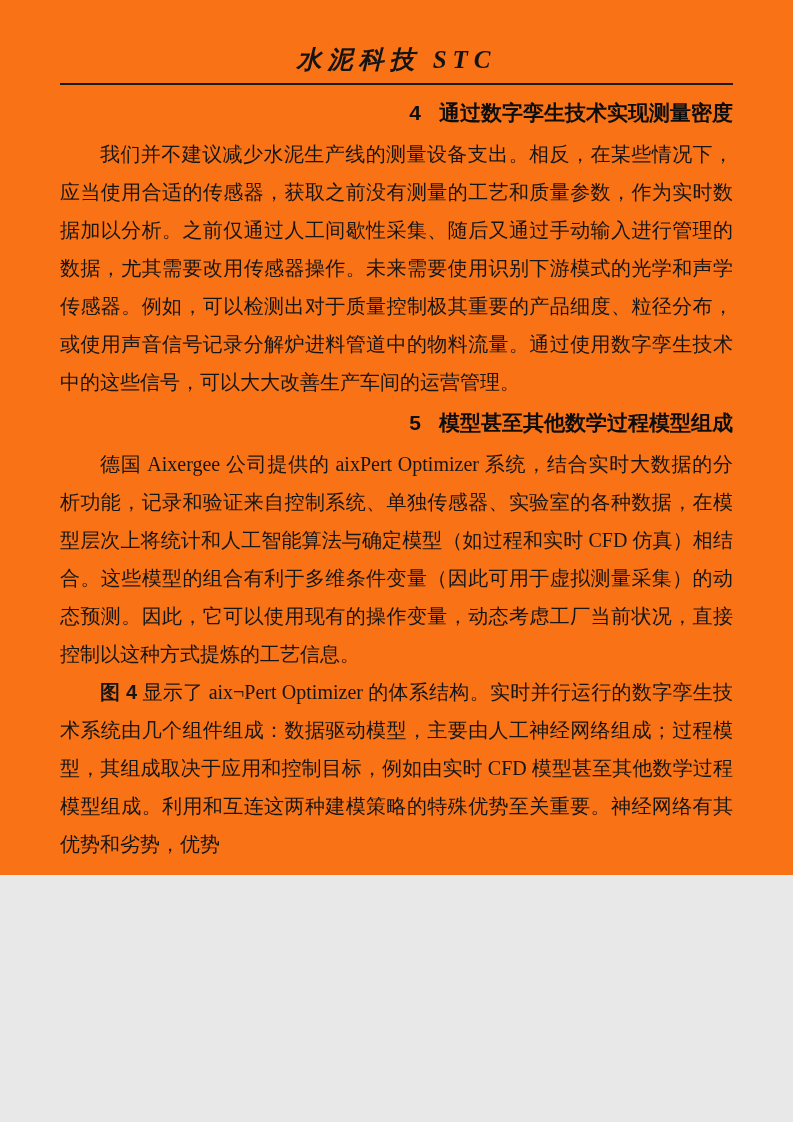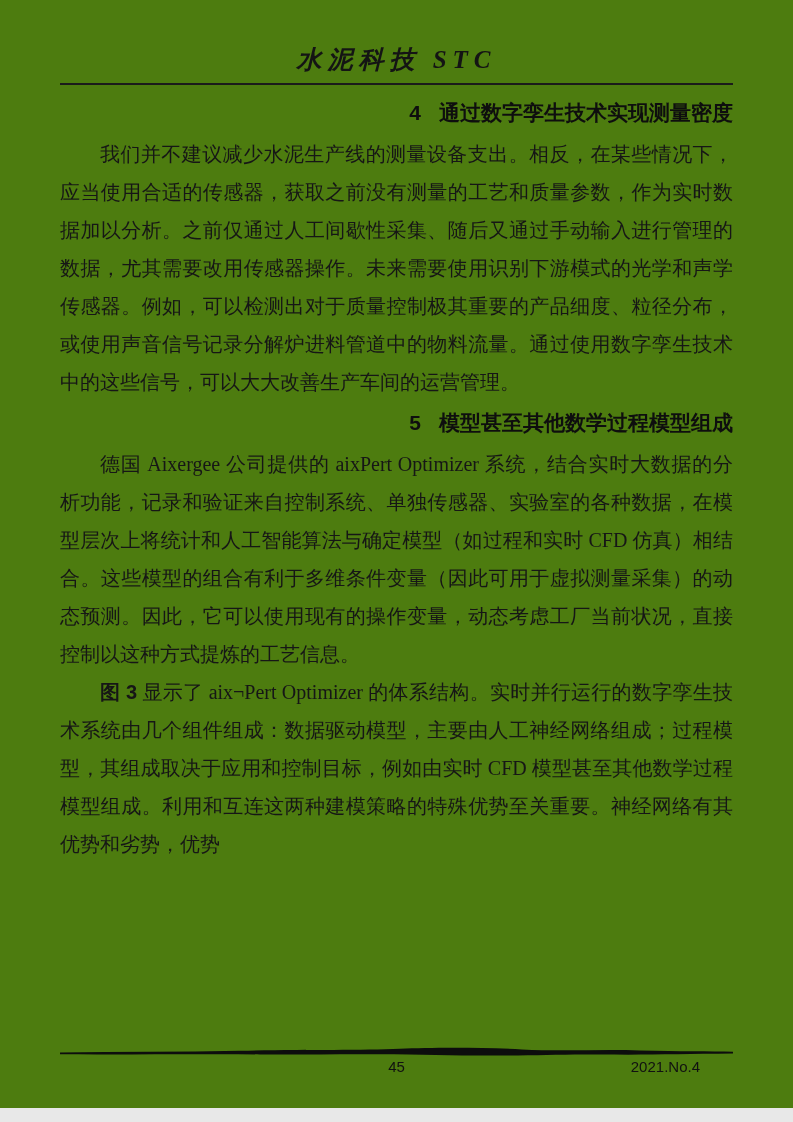--- a/index.html
+++ b/index.html
@@ -1,22 +1,22 @@
 <!DOCTYPE html>
 <html><head>
 <meta charset="utf-8">
 <style>
   * { margin: 0; padding: 0; box-sizing: border-box; }
   html, body { background: #e8e8e8; }
   .page {
     position: relative;
     width: 793px;
-    height: 1108px;
+    height: 875px;
     margin: 0 auto;
-    background: #4d7c0f;
+    background: #f97316;
     color: #161616;
     font-family: "Liberation Serif", "DejaVu Serif", serif;
     overflow: hidden;
   }
   .content {
     position: absolute;
     left: 60px;
     top: 42px;
     width: 673px;
   }
@@ -95,21 +95,21 @@
 
       <p class="para">我们并不建议减少水泥生产线的测量设备支出。相反，在某些情况下，应当使用合适的传感器，获取之前没有测量的工艺和质量参数，作为实时数据加以分析。之前仅通过人工间歇性采集、随后又通过手动输入进行管理的数据，尤其需要改用传感器操作。未来需要使用识别下游模式的光学和声学传感器。例如，可以检测出对于质量控制极其重要的产品细度、粒径分布，或使用声音信号记录分解炉进料管道中的物料流量。通过使用数字孪生技术中的这些信号，可以大大改善生产车间的运营管理。</p>
 
       <h2 class="section-heading">
         <span class="section-number">5</span><span>模型甚至其他数学过程模型组成</span>
       </h2>
 
       <p class="para">德国 Aixergee 公司提供的 aixPert Optimizer 系统，结合实时大数据的分析功能，记录和验证来自控制系统、单独传感器、实验室的各种数据，在模型层次上将统计和人工智能算法与确定模型（如过程和实时 CFD 仿真）相结合。这些模型的组合有利于多维条件变量（因此可用于虚拟测量采集）的动态预测。因此，它可以使用现有的操作变量，动态考虑工厂当前状况，直接控制以这种方式提炼的工艺信息。</p>
 
       <p class="para">
-        <span class="fig-prefix">图 3</span><span> 显示了 aix¬Pert Optimizer 的体系结构。实时并行运行的数字孪生技术系统由几个组件组成：数据驱动模型，主要由人工神经网络组成；过程模型，其组成取决于应用和控制目标，例如由实时 CFD 模型甚至其他数学过程模型组成。利用和互连这两种建模策略的特殊优势至关重要。神经网络有其优势和劣势，优势</span>
+        <span class="fig-prefix">图 4</span><span> 显示了 aix¬Pert Optimizer 的体系结构。实时并行运行的数字孪生技术系统由几个组件组成：数据驱动模型，主要由人工神经网络组成；过程模型，其组成取决于应用和控制目标，例如由实时 CFD 模型甚至其他数学过程模型组成。利用和互连这两种建模策略的特殊优势至关重要。神经网络有其优势和劣势，优势</span>
       </p>
 
     </div>
   </div>
 
   <svg class="footer-bar" viewBox="0 0 673 12" preserveAspectRatio="none">
     <path fill="#0d0d0d" d="
       M0,6.6
       C 60,5.4 120,6.2 180,4.8
       C 240,3.4 300,4.6 340,2.8

